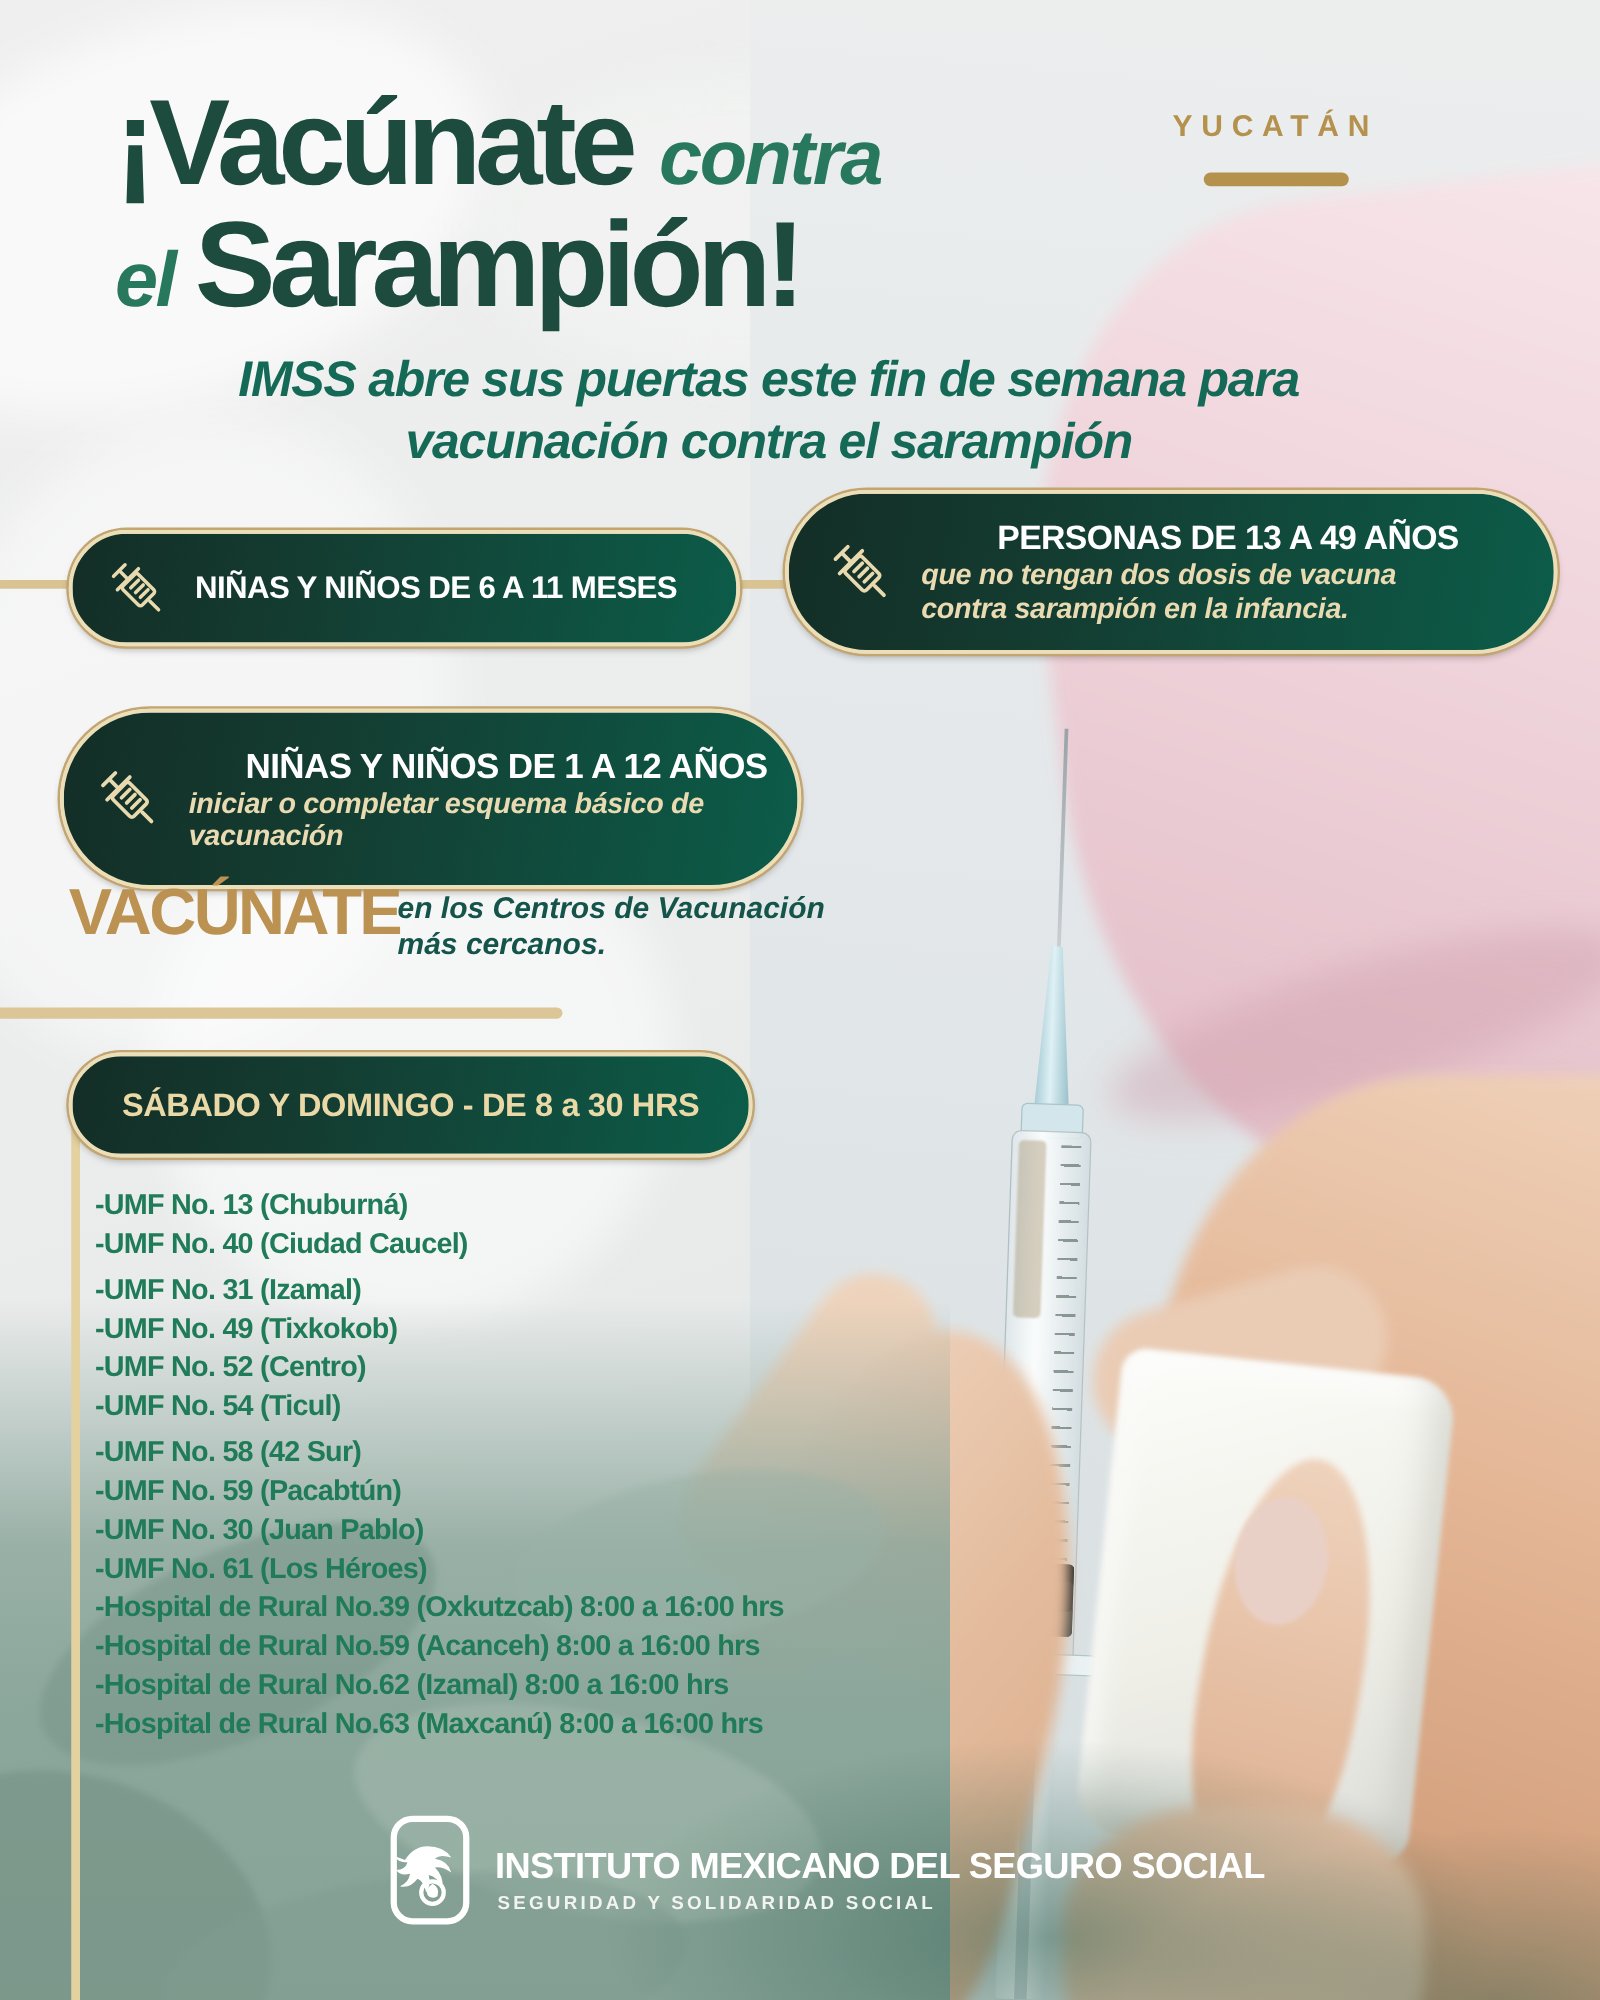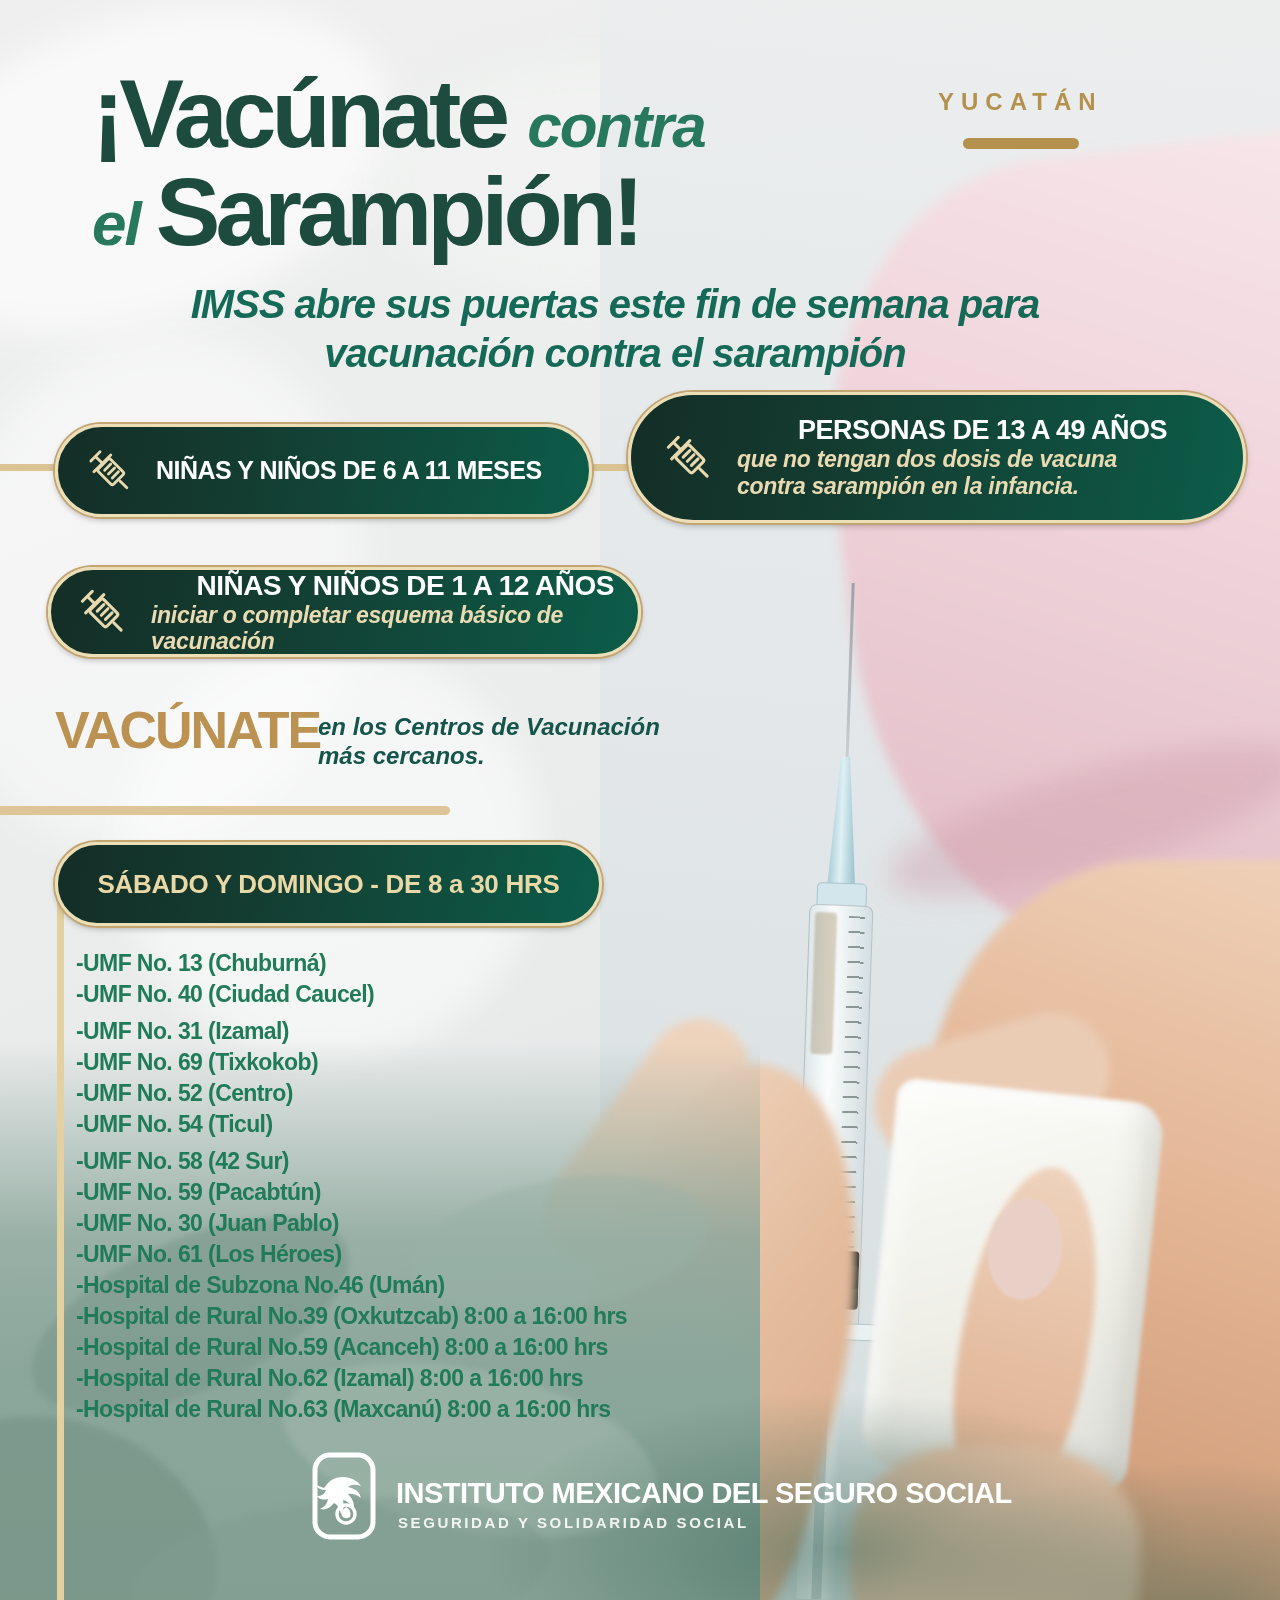--- a/index.html
+++ b/index.html
@@ -106,21 +106,21 @@
 
   .subtitle{left:120px;top:280px;width:990px;text-align:center;color:#156a57;
     font-size:40px;font-weight:bold;font-style:italic;line-height:49px;letter-spacing:-1px;}
 
   
   .pill{border-radius:999px;border:3px solid #ecdfb8;box-shadow:0 0 0 2px #c2a571,0 3px 6px rgba(0,0,0,.25);
     background:linear-gradient(100deg,#132e26 0%,#143c31 35%,#0c5c49 100%);
     display:flex;align-items:center;box-sizing:border-box;}
   .pill1{left:55px;top:424px;width:537px;height:93px;padding:0 26px;}
   .pill2{left:628px;top:392px;width:618px;height:131px;padding:0 30px;}
-  .pill3{left:48px;top:567px;width:593px;height:90px;padding:18px 24px;}
+  .pill3{left:48px;top:567px;width:593px;height:144px;padding:18px 24px;}
   .pill-sched{left:55px;top:842px;width:547px;height:84px;justify-content:center;}
   .syr-icon{flex:0 0 auto;margin-right:20px;}
   .pill-text{display:flex;flex-direction:column;justify-content:center;align-items:flex-end;}
   .pill-title{color:#ffffff;font-weight:bold;letter-spacing:-.5px;}
   .pill1 .pill-title{font-size:25px;}
   .pill2 .pill-title{font-size:27px;}
   .pill3 .pill-title{font-size:28px;}
   .pill-sub{color:#e9dab1;font-weight:bold;font-style:italic;letter-spacing:-.3px;}
   .pill2 .pill-sub{font-size:23px;line-height:27px;width:430px;}
   .pill3 .pill-sub{font-size:23px;line-height:26px;}
@@ -275,28 +275,27 @@
   </div>
 
   <div class="abs pill pill-sched">
     <span class="sched-label">SÁBADO Y DOMINGO - DE 8 a 30 HRS</span>
   </div>
 
   <div class="abs locations">
     <div class="loc">-UMF No. 13 (Chuburná)</div>
     <div class="loc">-UMF No. 40 (Ciudad Caucel)</div>
     <div class="loc gap">-UMF No. 31 (Izamal)</div>
-    <div class="loc">-UMF No. 69 (Tixkokob)</div>
+    <div class="loc">-UMF No. 49 (Tixkokob)</div>
     <div class="loc">-UMF No. 52 (Centro)</div>
     <div class="loc">-UMF No. 54 (Ticul)</div>
     <div class="loc gap">-UMF No. 58 (42 Sur)</div>
     <div class="loc">-UMF No. 59 (Pacabtún)</div>
     <div class="loc">-UMF No. 30 (Juan Pablo)</div>
     <div class="loc">-UMF No. 61 (Los Héroes)</div>
-    <div class="loc">-Hospital de Subzona No.46 (Umán)</div>
     <div class="loc">-Hospital de Rural No.39 (Oxkutzcab) 8:00 a 16:00 hrs</div>
     <div class="loc">-Hospital de Rural No.59 (Acanceh) 8:00 a 16:00 hrs</div>
     <div class="loc">-Hospital de Rural No.62 (Izamal) 8:00 a 16:00 hrs</div>
     <div class="loc">-Hospital de Rural No.63 (Maxcanú) 8:00 a 16:00 hrs</div>
   </div>
 
   <svg class="abs footer-logo" width="64" height="88" viewBox="0 0 64 88">
     <rect x="3" y="3" width="58" height="82" rx="15" fill="none" stroke="#ffffff" stroke-width="5"></rect>
     <path d="M12 36 q7-11 18-11 q13 0 19 9 q-9-3-13 1 q11 2 13 11 q-7-5-13-4 q7 7 6 16 q-5-9-11-10 q2 9-2 14 q-2-9-7-11 q-6 8-14 6 q7-3 8-10 q-8 2-11-3 q7 0 9-6 q-8 0-10-5 z" fill="#ffffff"></path>
     <circle cx="34" cy="62" r="9" fill="none" stroke="#ffffff" stroke-width="3.4"></circle>

